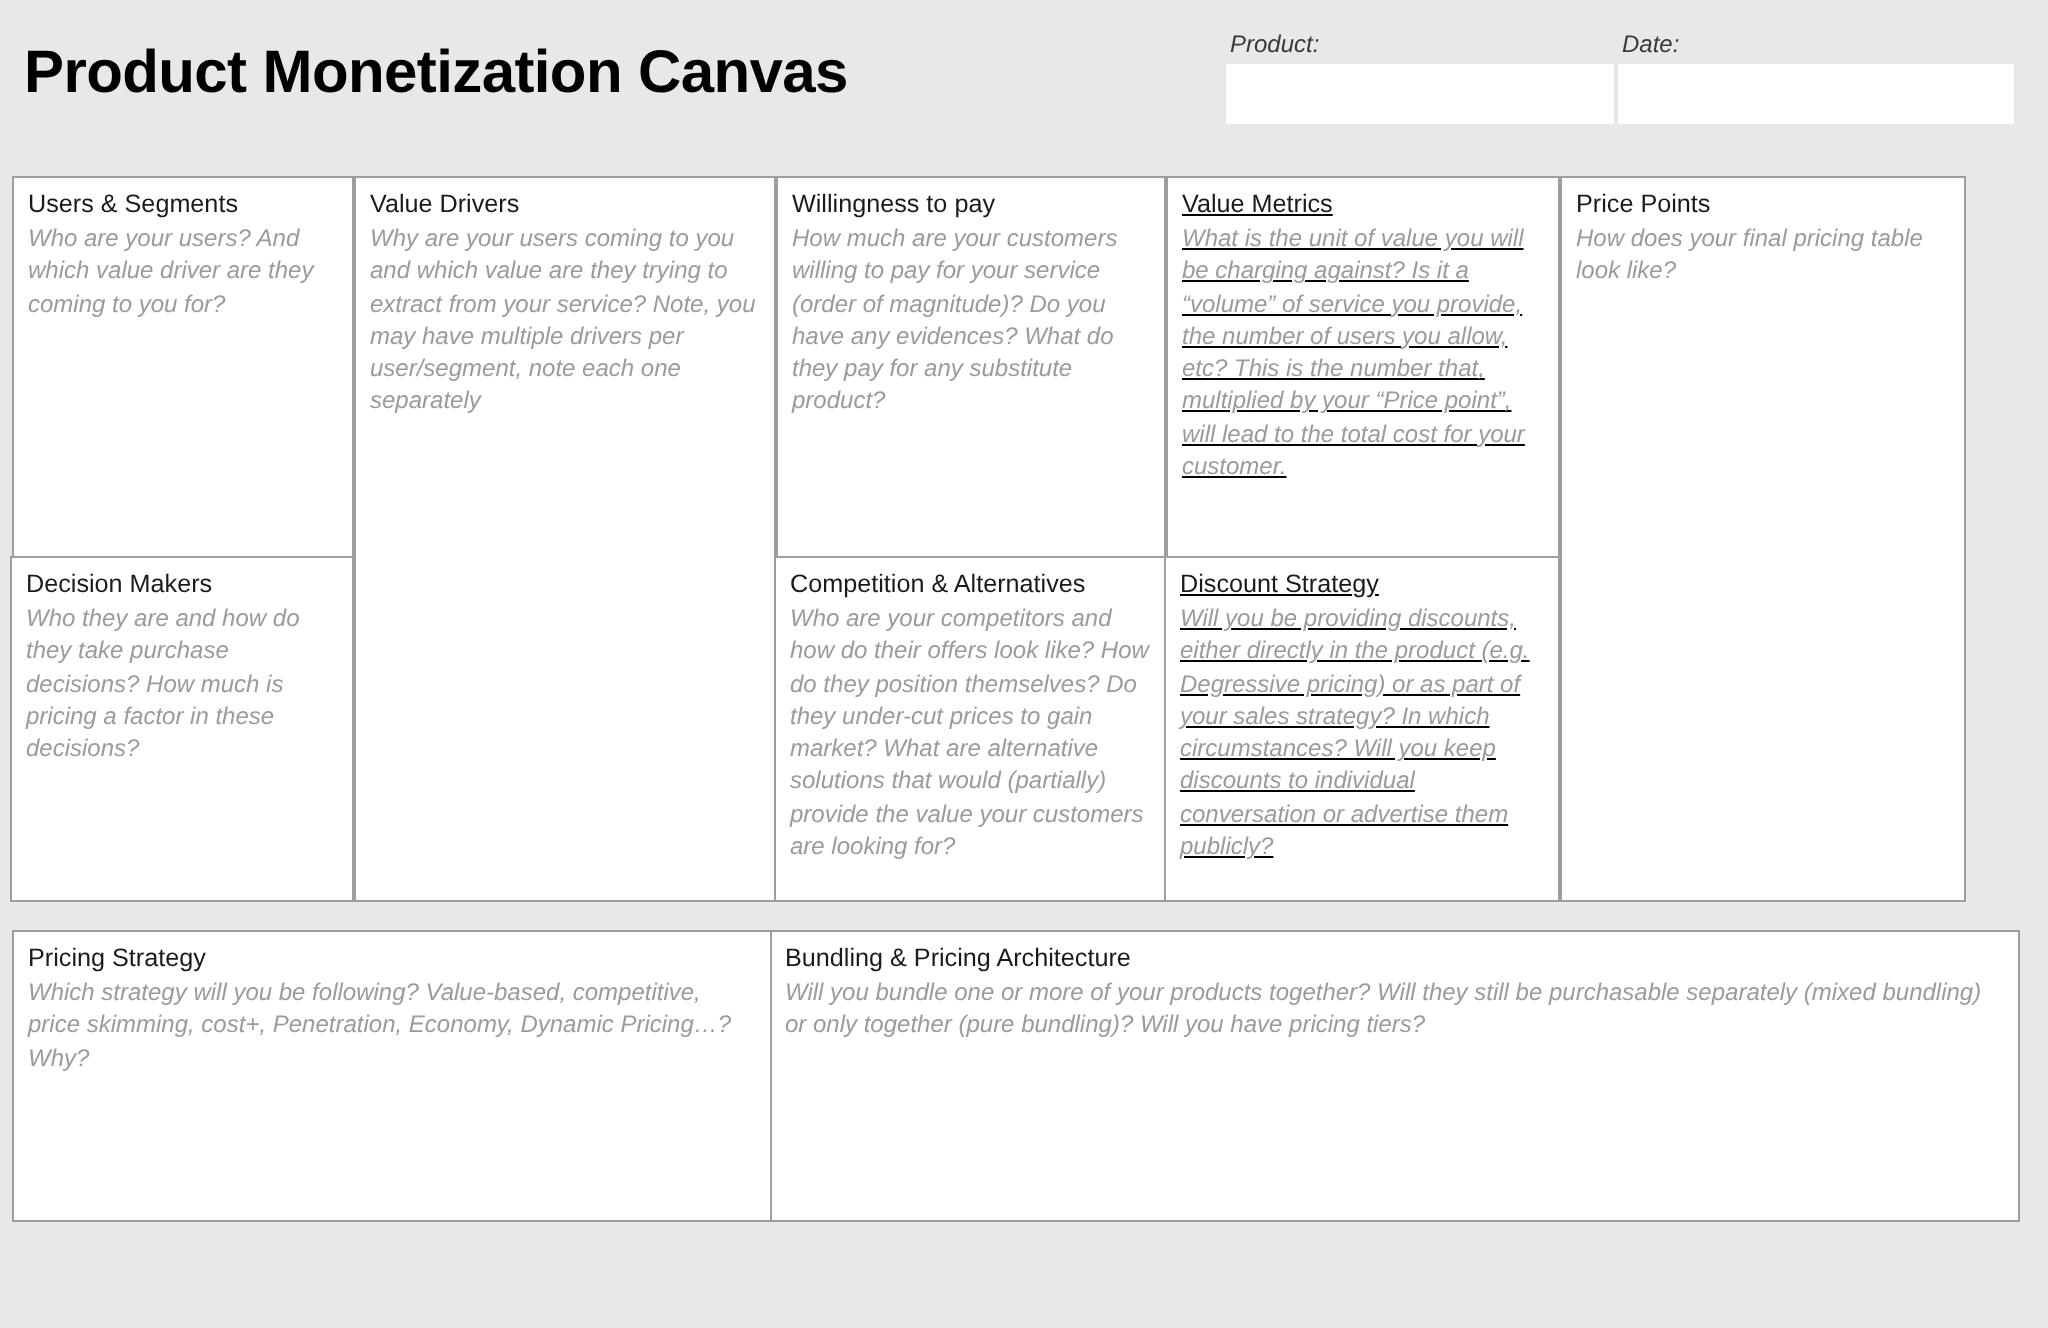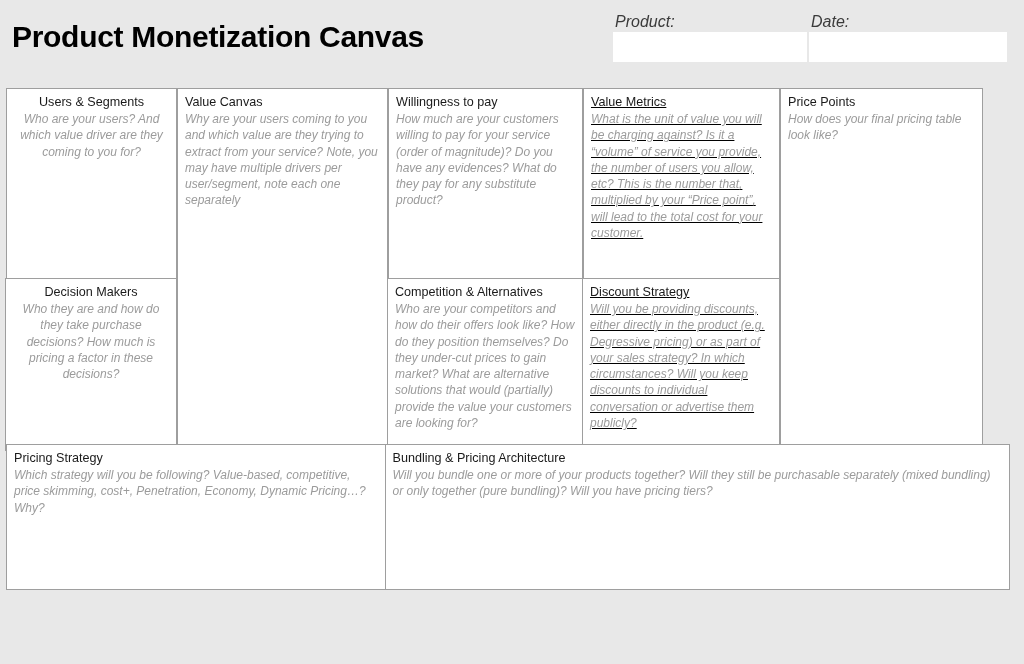--- a/index.html
+++ b/index.html
@@ -30,21 +30,21 @@
     font-weight: bold;
     color: #000000;
     letter-spacing: -0.3px;
     white-space: nowrap;
   }
   .meta-field {
     position: absolute;
     top: 14px;
   }
   .meta-label {
-    font-size: 16px;
+    font-size: 12px;
     font-style: italic;
     color: #3a3a3a;
     padding-left: 2px;
     line-height: 16px;
   }
   .meta-input {
     background: #ffffff;
     border: none;
     height: 30px;
     width: 100%;
@@ -64,21 +64,21 @@
   #grid-top {
     position: absolute;
     left: 6px;
     top: 88px;
     width: 1004px;
     height: 363px;
   }
   #grid-bottom {
     position: absolute;
     left: 6px;
-    top: 444px;
+    top: 465px;
     width: 1004px;
     height: 146px;
   }
   .cellrow {
     display: flex;
     width: 100%;
   }
   .cell {
     background: #ffffff;
     border: 1px solid #9e9e9e;
@@ -101,21 +101,21 @@
     font-style: italic;
     color: #9b9b9b;
     line-height: 16.3px;
   }
   .cell-body {
     
     min-height: 4px;
   }
 
   
-  .col-a { width: 171px; text-align: center; }   
+  .col-a { width: 171px; }   
   .col-b { width: 211px; }   
   .col-c { width: 195px; }   
   .col-d { width: 197px; text-decoration: underline; }   
   .col-e { width: 203px; }   
 
   #top-inner { display: flex; height: 100%; }
   .stack { display: flex; flex-direction: column; }
   .cell.h1 { height: 191px; }
   .cell.h2 { height: 173px; margin-top: -1px; }
   .cell.tall { height: 363px; }
@@ -162,21 +162,21 @@
       </div>
       <div class="cell h2">
         <div class="cell-title">Decision Makers</div>
         <div class="cell-desc">Who they are and how do they take purchase decisions? How much is pricing a factor in these decisions?</div>
         <div class="cell-body"></div>
       </div>
     </div>
 
     <div class="stack col-b">
       <div class="cell tall">
-        <div class="cell-title">Value Canvas</div>
+        <div class="cell-title">Value Drivers</div>
         <div class="cell-desc">Why are your users coming to you and which value are they trying to extract from your service? Note, you may have multiple drivers per user/segment, note each one separately</div>
         <div class="cell-body"></div>
       </div>
     </div>
 
     <div class="stack col-c">
       <div class="cell h1">
         <div class="cell-title">Willingness to pay</div>
         <div class="cell-desc">How much are your customers willing to pay for your service (order of magnitude)? Do you have any evidences? What do they pay for any substitute product?</div>
         <div class="cell-body"></div>

